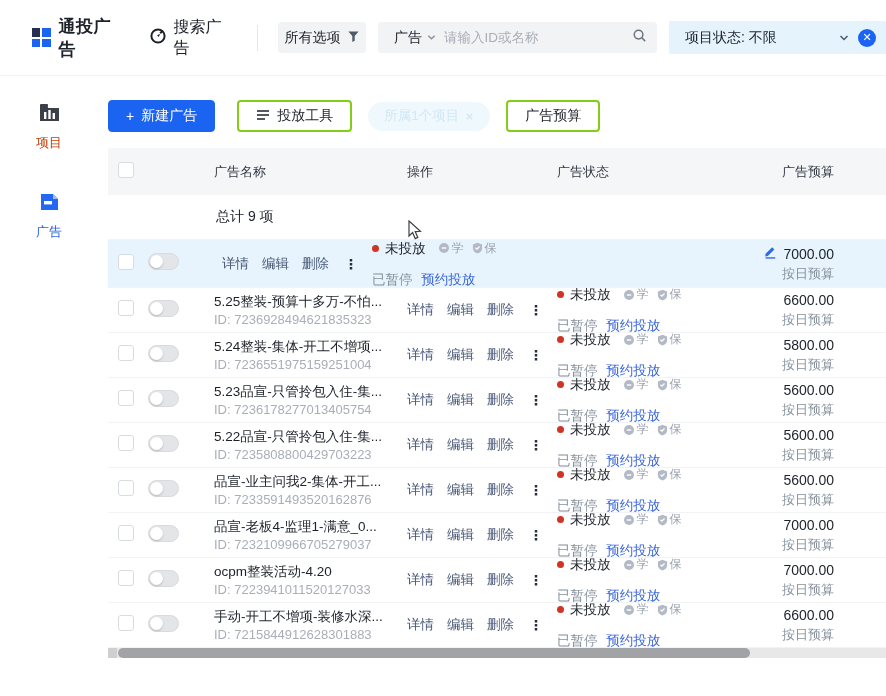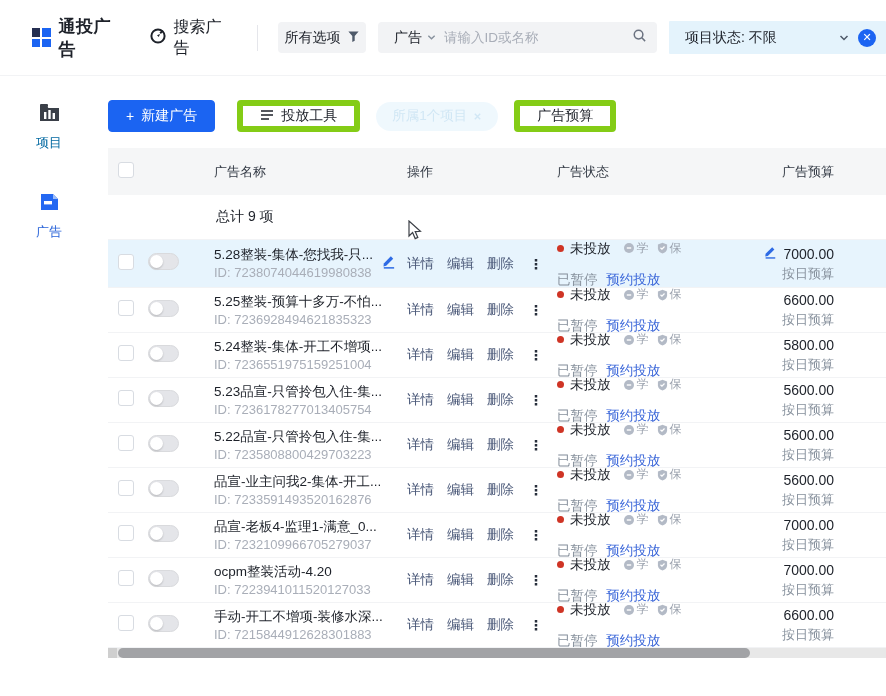--- a/index.html
+++ b/index.html
@@ -33,31 +33,31 @@
   .pill-close { width:18px; height:18px; border-radius:50%; background:#1b64f2; color:#fff;
     font-size:11px; font-weight:bold; display:flex; align-items:center; justify-content:center;
     margin-left:10px; cursor:pointer; }
   .chev { width:9px; height:9px; display:inline-block; }
   .chev svg { display:block; }
 
   
   .sidebar { position:absolute; top:76px; left:0; width:98px; bottom:0; background:#fff; }
   .side-item { margin-top:26px; display:flex; flex-direction:column; align-items:center; gap:7px; cursor:pointer; }
   .side-item + .side-item { margin-top:40px; }
-  .side-label { font-size:13px; color:#0369a1; }
+  .side-label { font-size:13px; color:#c2410c; }
   .side-item.active .side-label { color:#2b65d9; }
 
   
   .main { position:absolute; top:76px; left:98px; right:0; bottom:0; background:#fff; padding-left:10px; }
 
   .toolbar { margin-top:24px; display:flex; align-items:center; }
   .btn { height:32px; display:inline-flex; align-items:center; justify-content:center; gap:7px;
     font-size:14px; border-radius:4px; cursor:pointer; padding:0 17px; }
   .btn-primary { background:#1b64f2; color:#fff; border:1px solid #1b64f2; }
-  .btn-plain { background:#fff; border:6px solid #84cc16; color:#1d2129; margin-left:22px; }
+  .btn-plain { background:#fff; border:2px solid #84cc16; color:#1d2129; margin-left:22px; }
   .faded-tag { margin-left:16px; height:29px; border-radius:15px; background:#e6f4fd; opacity:.62;
     display:inline-flex; align-items:center; gap:6px; padding:0 16px; font-size:13.5px; color:#b5d9ef; }
   .btn-rules { margin-left:16px; }
 
   
   .table { margin-top:16px; }
   .cols { display:flex; align-items:center; }
   .c1 { flex:0 0 40px; padding-left:10px; }
   .c2 { flex:0 0 66px; }
   .c3 { flex:0 0 185px; }
@@ -229,34 +229,20 @@
       <div class="c5">广告状态</div>
       <div class="c6">广告预算</div>
     </div>
 
     <div class="total-row">总计 9 项</div>
 
     <div id="rows">
         <div class="trow cols hl">
     <div class="c1"><span class="cb"></span></div>
     <div class="c2"><span class="toggle"><span class="knob"></span></span></div>
-    <div class="c3">
-      <div class="name-wrap">
-        <div>
-          <div class="nm">5.28整装-集体-您找我-只...</div>
-          <div class="idln">ID: 7238074044619980838</div>
-        </div>
-        <span class="pencil">
-          <svg width="15" height="15" viewBox="0 0 16 16">
-                  <path d="M3 10 L10.5 2.5 L13 5 L5.5 12.5 L2.6 13.2 z" fill="#2e6be5"></path>
-                  <rect x="3" y="14" width="11" height="1.6" fill="#2e6be5"></rect>
-                </svg>
-        </span>
-      </div>
-    </div>
     <div class="c4">
       <div class="ops">
         <a>详情</a>
         <a>编辑</a>
         <a>删除</a>
         <span class="kebab">⋮</span>
       </div>
     </div>
     <div class="c5">
       <div class="st-line1">

